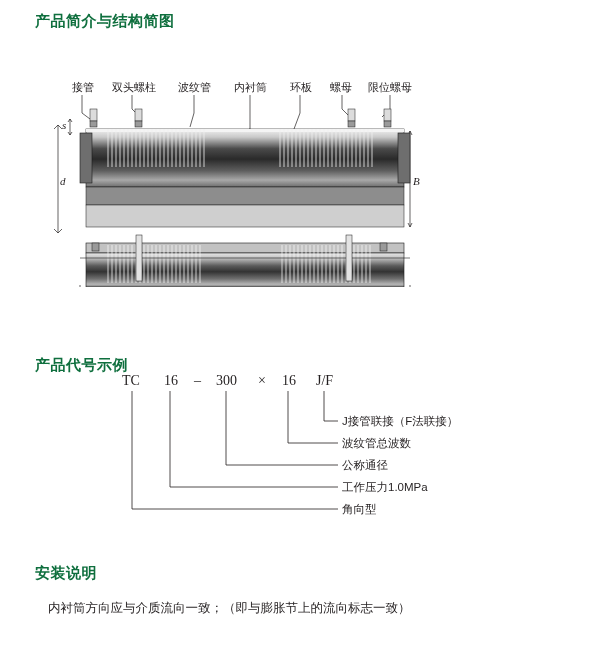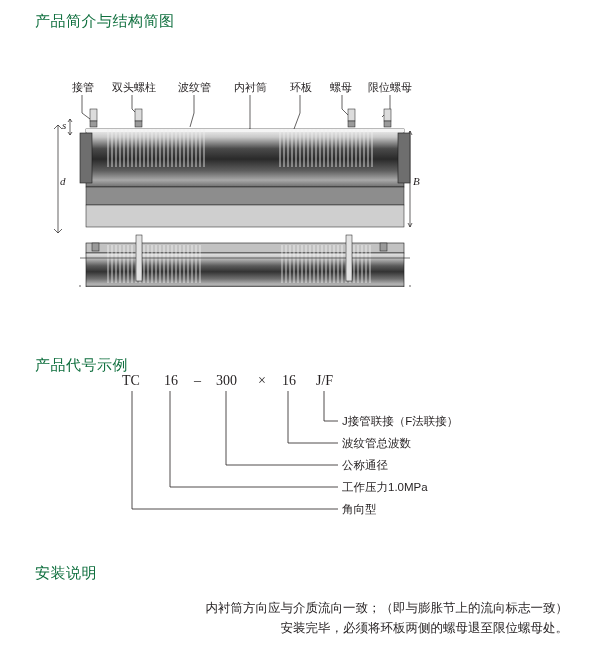--- a/index.html
+++ b/index.html
@@ -10,21 +10,21 @@
     width: 600px;
     height: 652px;
     background: #ffffff;
     font-family: "Liberation Sans", sans-serif;
     color: #231f20;
     position: relative;
     overflow: hidden;
   }
   .section-title {
     font-size: 15px;
-    font-weight: normal;
+    font-weight: bold;
     color: #0f6f3e;
     letter-spacing: 0.5px;
   }
   #title-product-intro {
     position: absolute;
     left: 35px;
     top: 12px;
   }
   #title-product-code {
     position: absolute;
@@ -82,21 +82,21 @@
   
   #install-notes {
     position: absolute;
     left: 48px;
     top: 598px;
     width: 520px;
     font-size: 12.5px;
     line-height: 20px;
     color: #231f20;
   }
-  #install-notes div { white-space: nowrap; text-align: right; }
+  #install-notes div { white-space: nowrap; }
 </style>
 </head>
 <body>
 
 <div class="section-title" id="title-product-intro">产品简介与结构简图</div>
 
 <div class="section-title" id="title-product-code">产品代号示例</div>
 
 <div class="section-title" id="title-install">安装说明</div>
 
@@ -337,14 +337,13 @@
   <text class="codedesc" x="232" y="54">J接管联接（F法联接）</text>
   <text class="codedesc" x="232" y="76">波纹管总波数</text>
   <text class="codedesc" x="232" y="98">公称通径</text>
   <text class="codedesc" x="232" y="120">工作压力1.0MPa</text>
   <text class="codedesc" x="232" y="142">角向型</text>
 </svg>
 </div>
 
 <div id="install-notes">
   <div>内衬筒方向应与介质流向一致；（即与膨胀节上的流向标志一致）</div>
-  <div>安装完毕，必须将环板两侧的螺母退至限位螺母处。</div>
 </div>
 
 </body></html>

